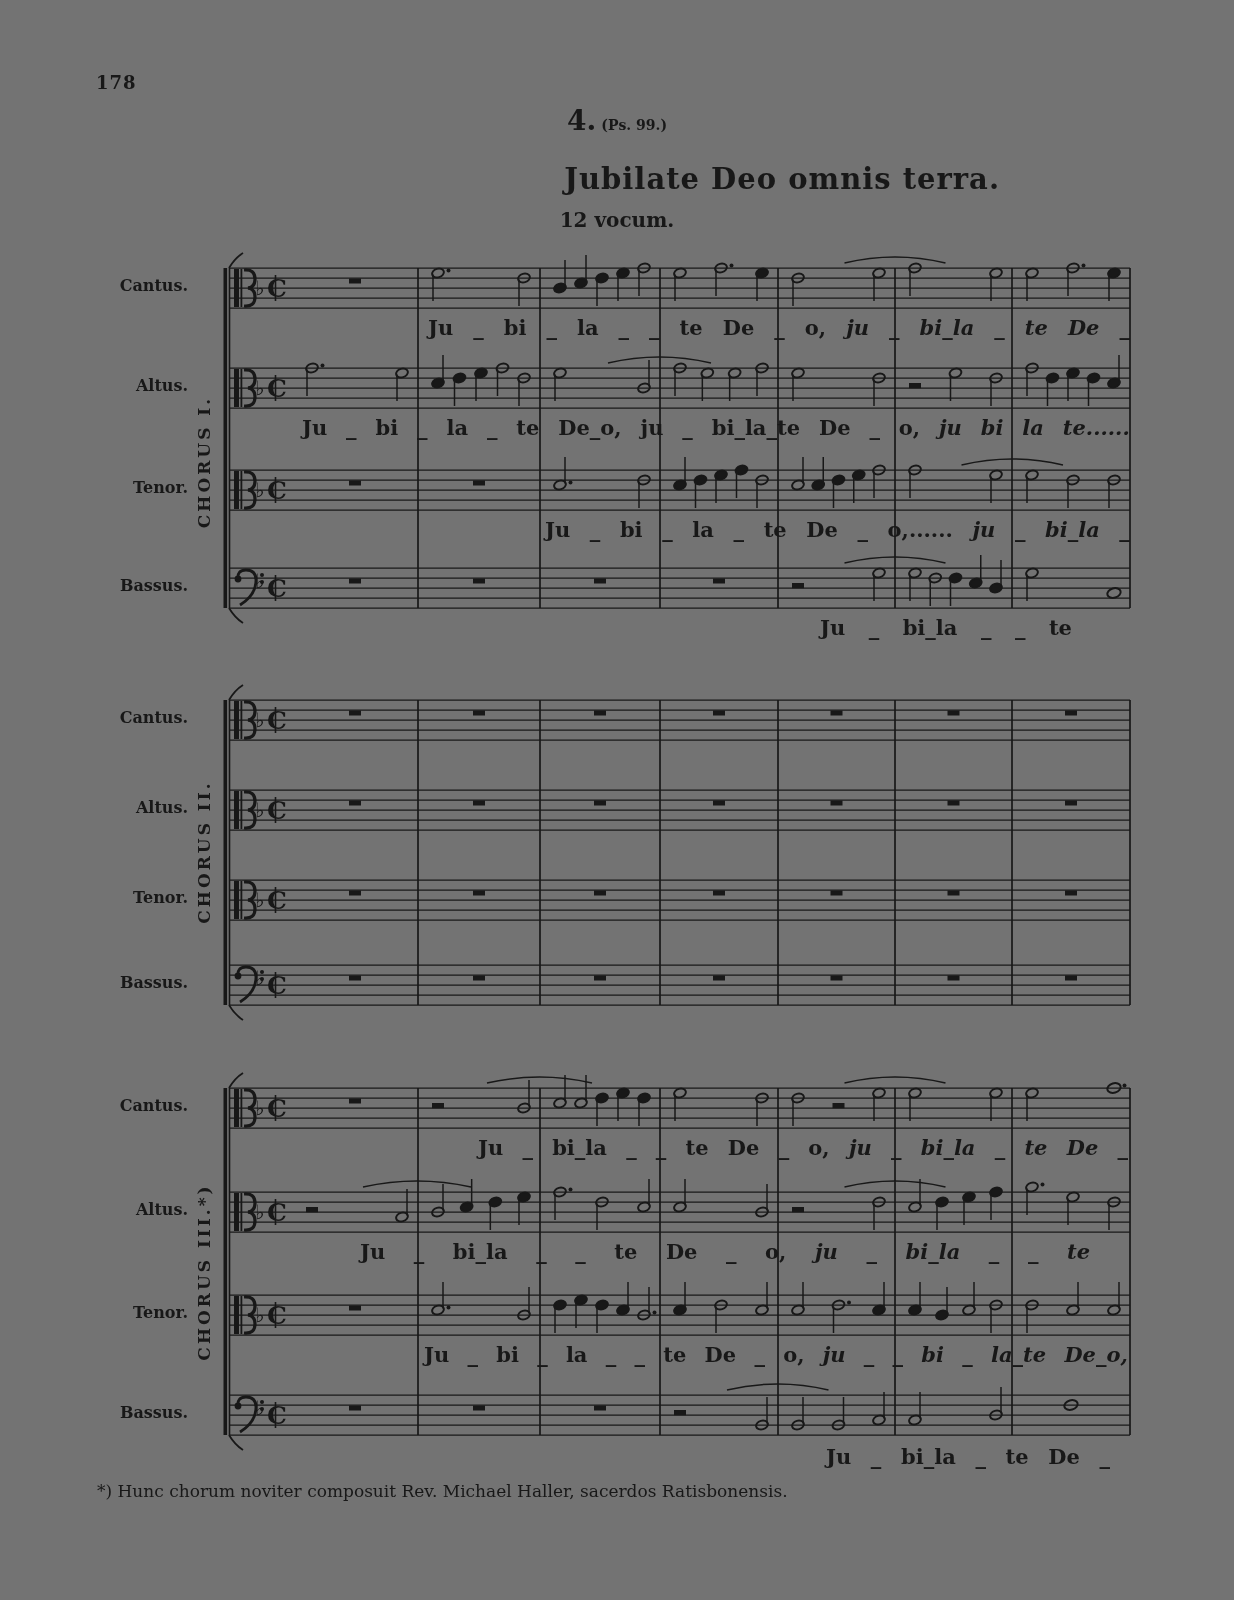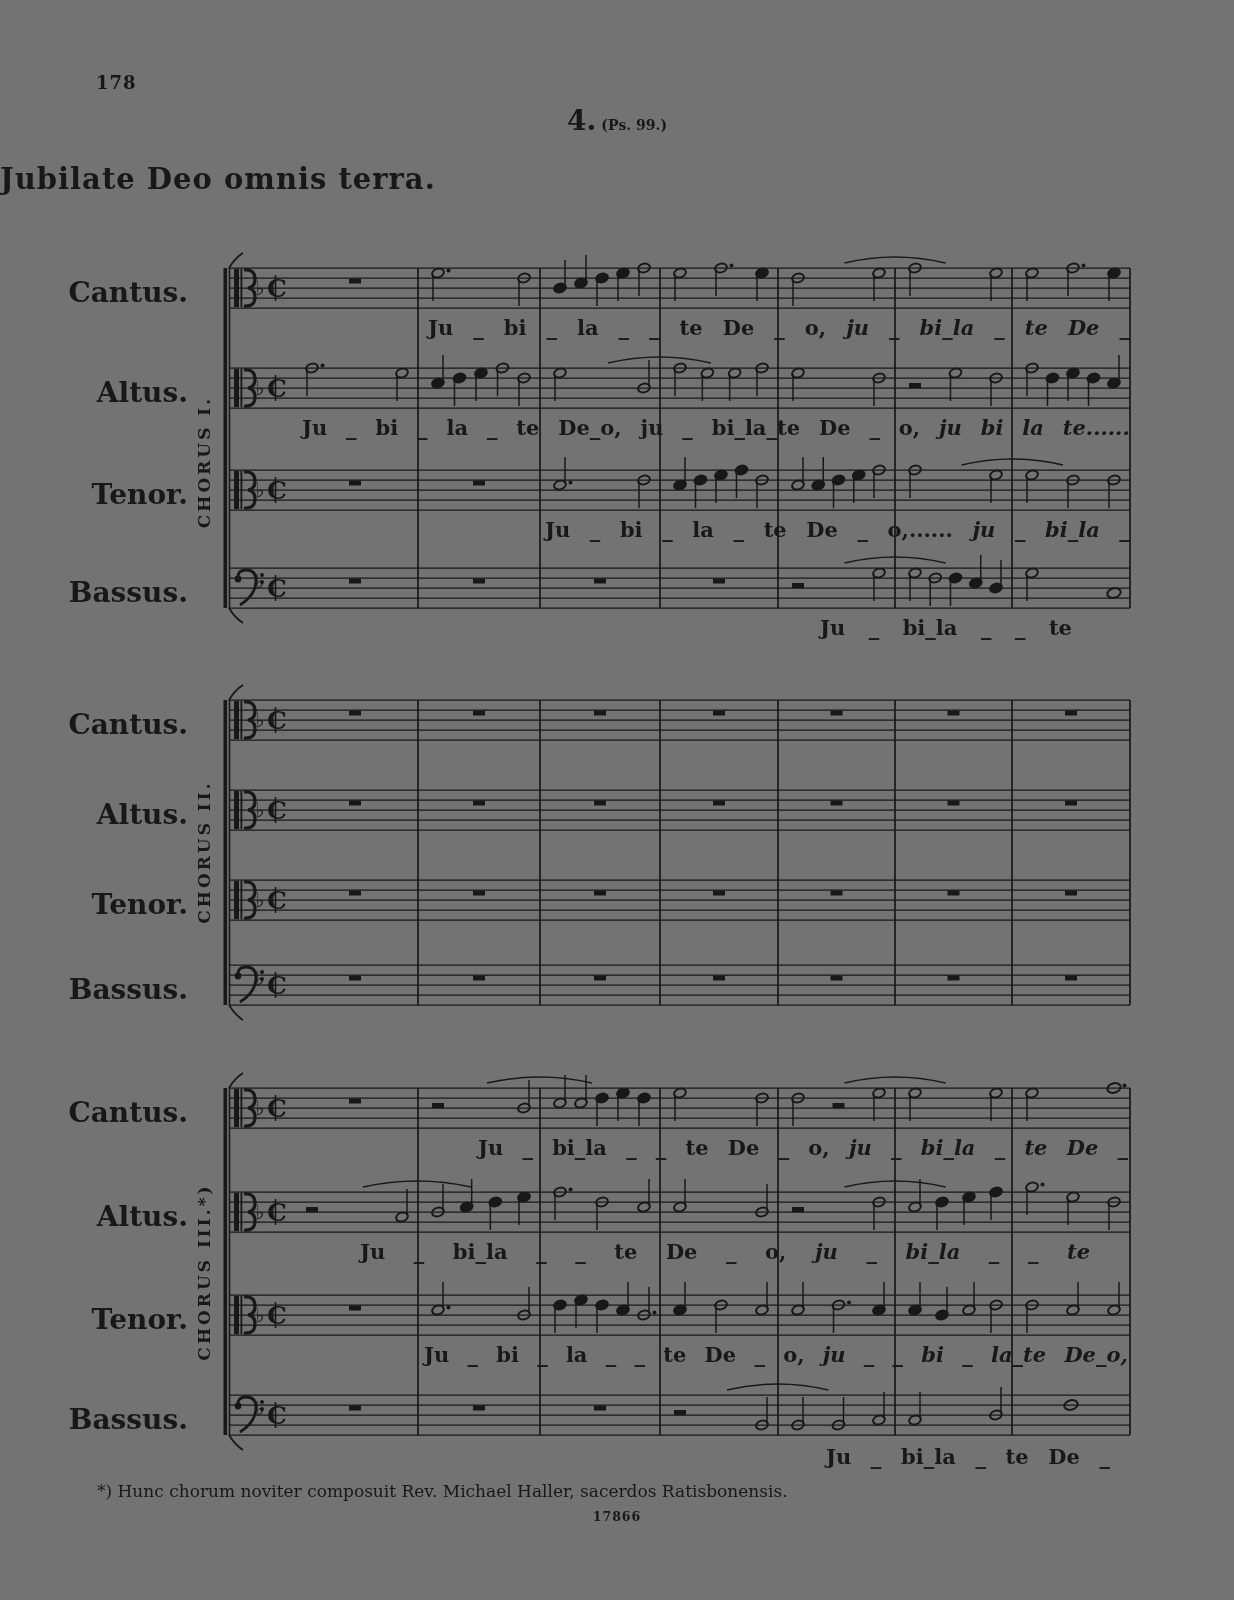--- a/index.html
+++ b/index.html
@@ -2,46 +2,47 @@
 <html><head>
 <meta charset="utf-8">
 <style>
   html,body{margin:0;padding:0;background:#e8e8e8;}
   .page{position:relative;width:1234px;height:1600px;background:#737373;color:#181818;
         font-family:"DejaVu Serif", serif;overflow:hidden;}
   .page-number{position:absolute;left:96px;top:72px;font-size:18px;font-weight:bold;letter-spacing:1px;}
   .movement{position:absolute;left:0;top:104px;width:1234px;text-align:center;}
   .movement .num{font-size:28px;font-weight:bold;}
   .movement .ref{font-size:14px;font-weight:bold;}
-  .title{position:absolute;left:0;top:162px;width:1000px;text-align:left;
+  .title{position:absolute;left:0;top:162px;width:1000px;text-align:right;
          font-size:29px;font-weight:bold;letter-spacing:1px;}
   .subtitle{position:absolute;left:0;top:208px;width:1234px;text-align:center;
             font-size:20px;font-weight:bold;}
   .footnote{position:absolute;left:97px;top:1481px;font-size:17px;font-weight:normal;}
   .plate{position:absolute;left:0;top:1509px;width:1234px;text-align:center;
          font-size:12.5px;font-weight:bold;letter-spacing:1px;}
   #score{position:absolute;left:0;top:0;width:1234px;height:1600px;}
   #score-svg{position:absolute;left:0;top:0;}
-  .vname{position:absolute;width:140px;text-align:right;font-size:28px;font-weight:bold;}
+  .vname{position:absolute;width:140px;text-align:right;font-size:16px;font-weight:bold;}
   .vlabel{position:absolute;white-space:nowrap;font-size:17px;font-weight:bold;letter-spacing:3px;
           transform:translate(-50%,-50%) rotate(-90deg);}
   .lyrics{position:absolute;display:flex;justify-content:space-between;align-items:center;
           font-size:21px;font-weight:bold;line-height:20px;white-space:nowrap;}
   .lyrics .it{font-style:italic;font-weight:600;}
 </style>
 </head>
 <body>
 
 <div class="page">
   <div class="page-number">178</div>
   <div class="movement">
     <span class="num">4.</span>
     <span class="ref">(Ps. 99.)</span>
   </div>
   <div class="title">Jubilate Deo omnis terra.</div>
+  <div class="subtitle">12 vocum.</div>
 
   <div id="score">
       <svg width="1234" height="1600" id="score-svg">
         <g>
           <rect x="223.5" y="268" width="3.6" height="340" fill="#181818"></rect>
           <line x1="229.5" y1="268" x2="229.5" y2="608" stroke="#181818" stroke-width="1.6"></line>
           <path d="M 229 268 Q 235 258 243 253" stroke="#181818" stroke-width="1.8" fill="none"></path>
           <path d="M 229 608 Q 235 618 243 623" stroke="#181818" stroke-width="1.8" fill="none"></path>
           <line x1="418" y1="268" x2="418" y2="608" stroke="#181818" stroke-width="1.7"></line>
           <line x1="540" y1="268" x2="540" y2="608" stroke="#181818" stroke-width="1.7"></line>
@@ -695,14 +696,13 @@
         <span>_</span>
         <span>bi_la</span>
         <span>_</span>
         <span>te</span>
         <span>De</span>
         <span>_</span>
       </div>
     </div>
 
   <div class="footnote">*) Hunc chorum noviter composuit Rev. Michael Haller, sacerdos Ratisbonensis.</div>
-  <div class="plate">17866</div>
 </div>
 
 </body></html>

